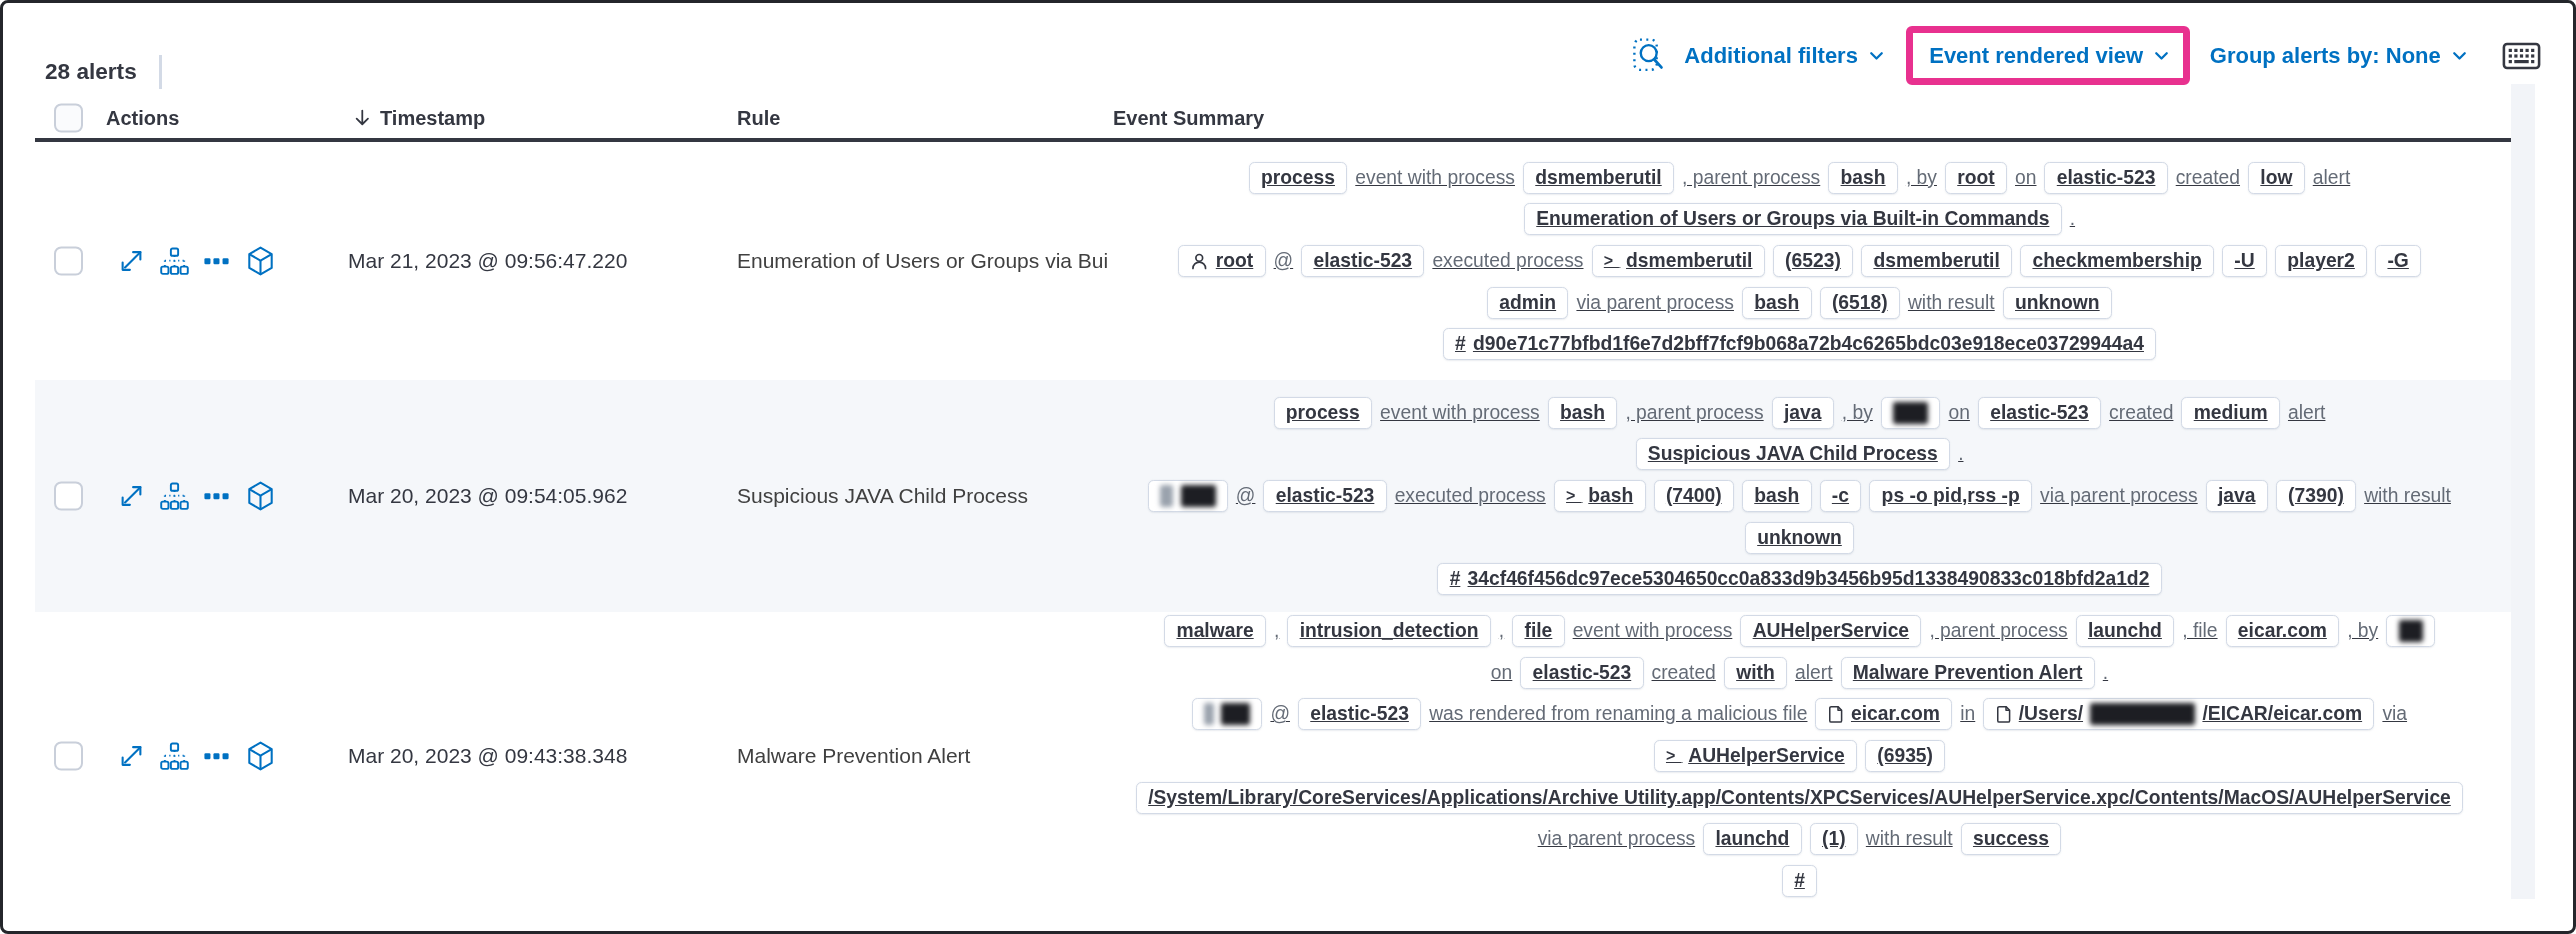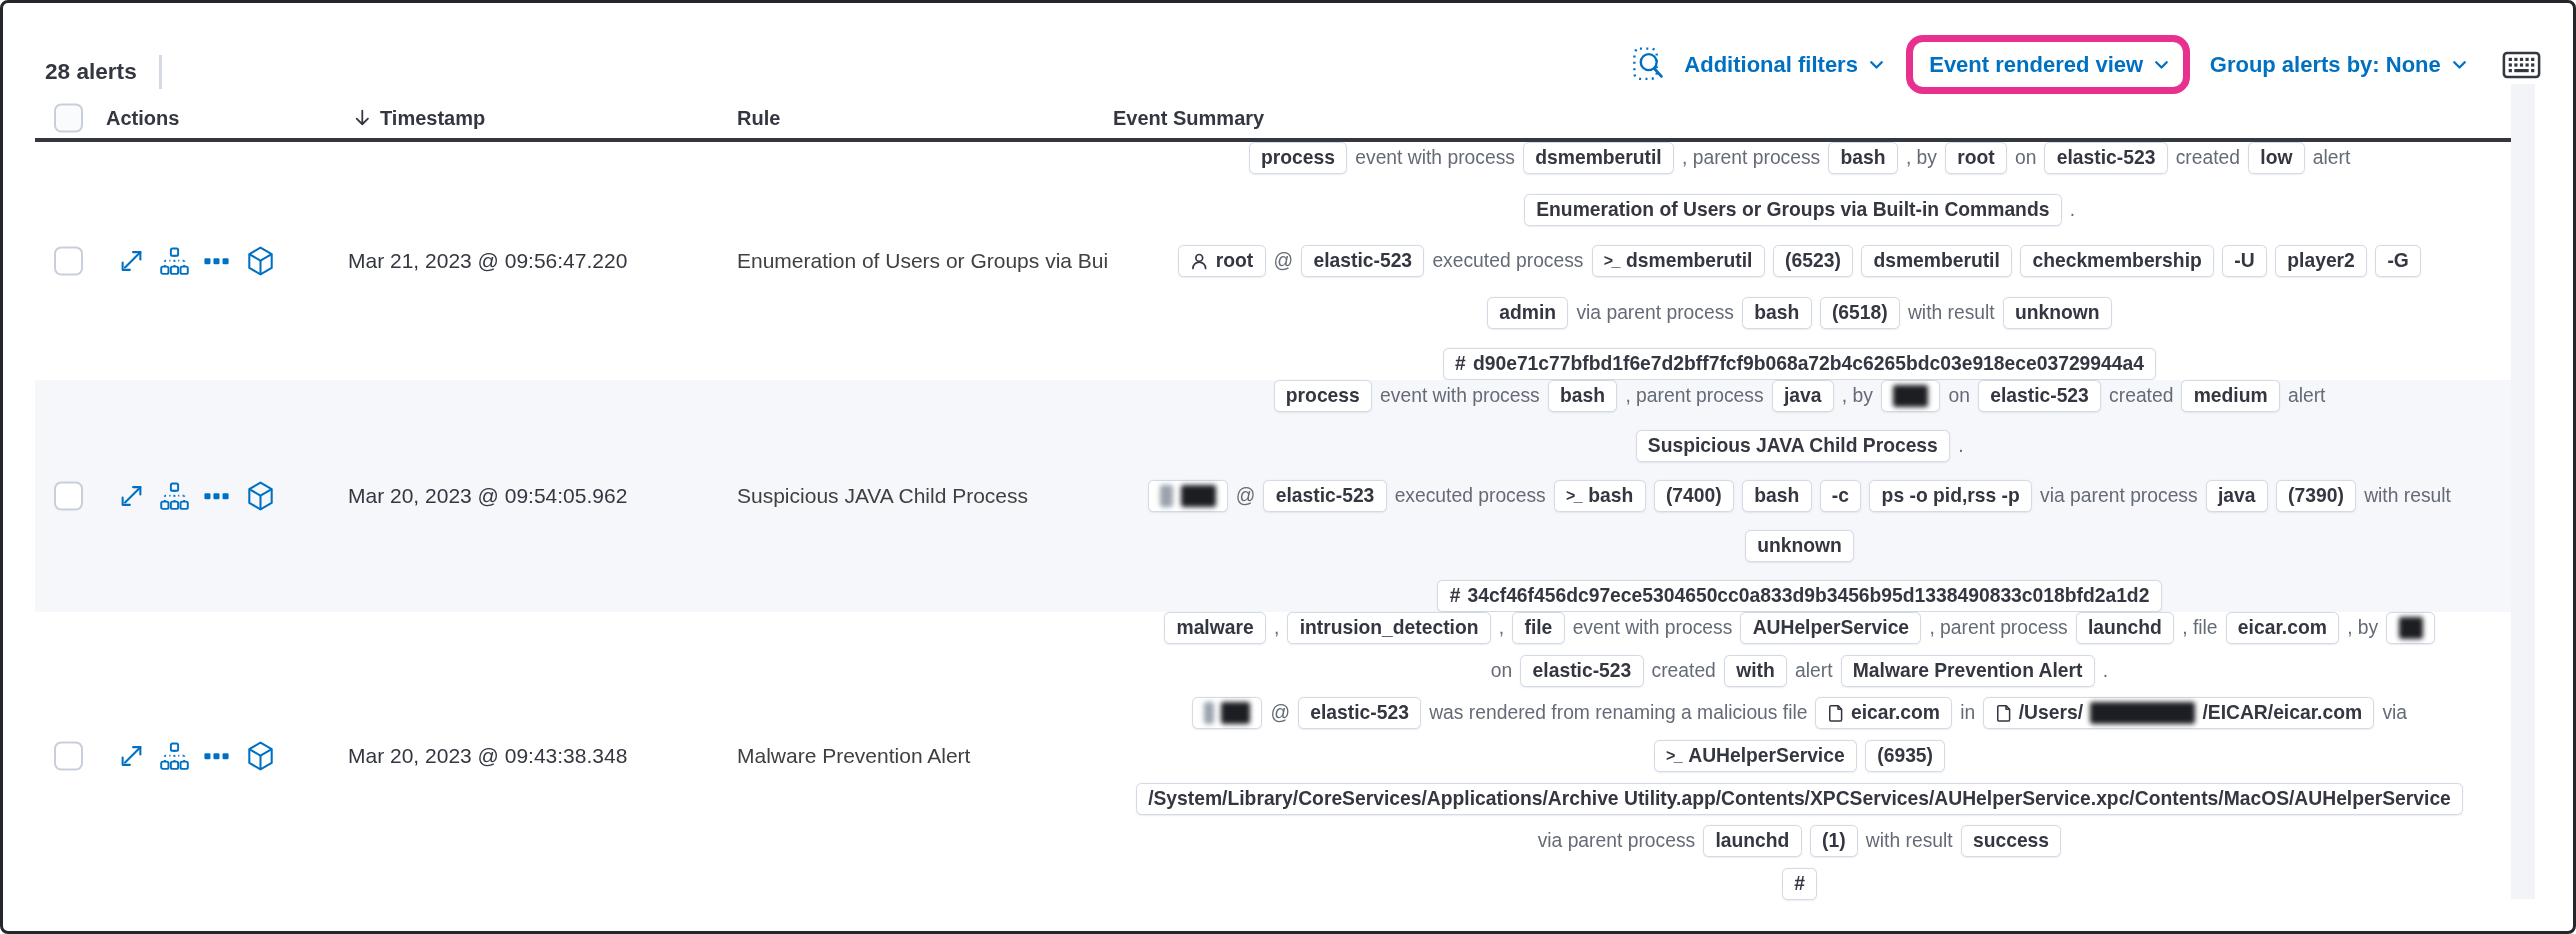--- a/index.html
+++ b/index.html
@@ -2,43 +2,43 @@
 <html style="font-size:13px"><head>
 <meta charset="utf-8">
 <style>
   html,body{margin:0;padding:0;background:#ffffff;}
   .wrap{
     position:relative;width:2576px;height:934px;box-sizing:border-box;
     background:#fff;border:3.2px solid #24262b;border-radius:8px;overflow:hidden;
     font-family:"Liberation Sans",sans-serif;color:#343741;
   }
   
-  .toolbar{position:absolute;top:32px;right:32px;display:flex;align-items:center;gap:17.7px;}
+  .toolbar{position:absolute;top:23px;right:32px;display:flex;align-items:center;gap:17.7px;}
   .tlink{display:inline-flex;align-items:center;gap:8px;font-size:22px;font-weight:600;color:#0071c2;cursor:pointer;white-space:nowrap;}
-  .pinkbox{border:7.2px solid #e8318f;border-radius:17px;background:#fff;padding:9.7px 11.3px 9.7px 16px;display:flex;align-items:flex-start;margin:0 1.6px;}
+  .pinkbox{border:7.2px solid #e8318f;border-radius:6px;background:#fff;padding:9.7px 11.3px 9.7px 16px;display:flex;align-items:flex-start;margin:0 1.6px;}
   .kbd{margin-left:14.5px;display:inline-flex;}
   
   .countbar{position:absolute;top:52px;left:42px;display:flex;align-items:center;}
   .count{font-size:22.6px;font-weight:700;color:#343741;}
   .vsep{width:2.4px;height:34px;background:#d3dae6;margin-left:22.6px;}
   
   .hdr{position:absolute;top:95px;left:32px;width:2478px;height:40px;}
   .hcell{position:absolute;top:50%;transform:translateY(-50%);font-size:20px;font-weight:700;color:#343741;display:flex;align-items:center;gap:6.4px;white-space:nowrap;}
   .hline{position:absolute;top:135px;left:32px;width:2478px;height:4px;background:#343741;}
   
   .cb{width:29px;height:29px;border:2.4px solid #c9cfda;border-radius:7.2px;background:#fff;box-sizing:border-box;}
   
   .row{position:absolute;left:32px;width:2478px;background:#fff;}
   .row.striped{background:#f5f7fa;}
   .row .cb{position:absolute;left:19.3px;top:50%;transform:translateY(-50%);}
   .abtns{position:absolute;left:82px;top:50%;transform:translateY(-50%);display:flex;align-items:center;gap:13.7px;}
   .abtn{display:inline-flex;cursor:pointer;}
   .ts{position:absolute;left:313px;top:50%;transform:translateY(-50%);font-size:21px;color:#343741;white-space:nowrap;text-align:right;}
   .rule{position:absolute;left:702px;top:50%;transform:translateY(-50%);font-size:21px;color:#404040;white-space:nowrap;}
-  .summary{position:absolute;left:1051px;width:1427px;top:0;bottom:0;display:flex;flex-direction:column;justify-content:space-between;gap:9.7px;}
+  .summary{position:absolute;left:1051px;width:1427px;top:0;bottom:0;display:flex;flex-direction:column;justify-content:center;gap:9.7px;text-decoration:underline;}
   .line{display:flex;justify-content:center;align-items:center;gap:8px;}
   .badge{display:inline-flex;align-items:center;gap:7.2px;min-height:32px;padding:0.8px 11.3px;border:1.6px solid #d3dae6;border-radius:5.6px;background:#fff;
          font-size:19.3px;font-weight:600;color:#343741;white-space:nowrap;box-shadow:0 0.8px 1.6px rgba(152,162,179,.2);box-sizing:border-box;}
   .txt{font-size:19.3px;color:#646b76;white-space:nowrap;}
   .termglyph{font-size:16px;font-weight:700;color:#343741;letter-spacing:-1.6px;}
   .hashglyph{font-size:19.3px;font-weight:600;color:#343741;}
   .redact{display:inline-block;height:22px;border-radius:2.4px;filter:blur(2.4px);}
   .redact.dark{background:#1d1e23;}
   .redact.gray{background:#9aa2ad;}
   .scrolltrack{position:absolute;left:2508px;top:81px;width:24px;height:815px;background:#f2f4f8;}

